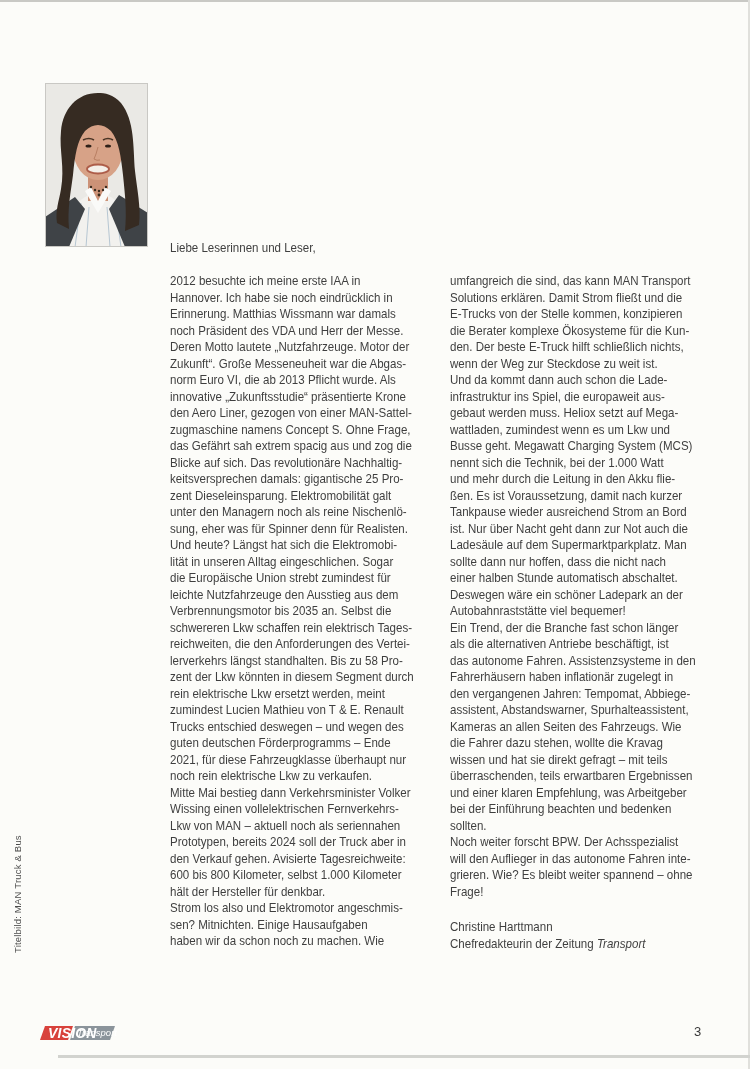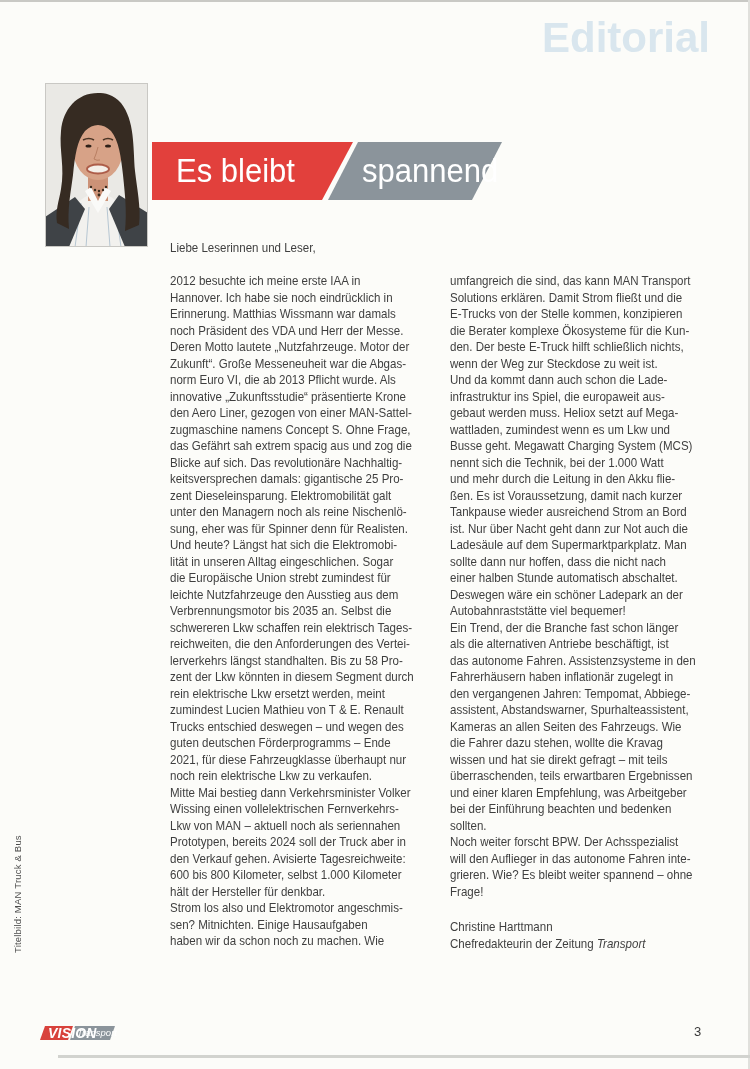--- a/index.html
+++ b/index.html
@@ -53,21 +53,20 @@
 </style>
 </head>
 <body>
 
 <div class="page">
 
   <div class="scan-top"></div>
   <div class="scan-right"></div>
   <div class="scan-bottom"></div>
 
-  <div class="heading">Editorial</div>
 
   <svg class="photo" viewBox="0 0 103 164" xmlns="http://www.w3.org/2000/svg" preserveAspectRatio="none">
     <rect x="0" y="0" width="103" height="164" fill="#eae9e5"></rect>
     <path d="M20,164 C22,130 32,112 53,110 C74,112 84,130 86,164 Z" fill="#f2f1ee"></path>
     <g stroke="#b6c6d2" stroke-width="1" fill="none">
       <path d="M36,120 L30,164"></path>
         <path d="M44,124 L41,164"></path>
       <path d="M62,124 L65,164"></path>
         <path d="M70,120 L76,164"></path>
     </g>
@@ -90,26 +89,20 @@
       <circle cx="46" cy="104" r="1.2"></circle>
         <circle cx="50" cy="107" r="1.2"></circle>
       <circle cx="54" cy="108" r="1.2"></circle>
         <circle cx="58" cy="107" r="1.2"></circle>
       <circle cx="61" cy="104" r="1.2"></circle>
         <circle cx="54" cy="112" r="1.4"></circle>
     </g>
     <rect x="0.5" y="0.5" width="102" height="163" fill="none" stroke="#c9c8c4" stroke-width="1"></rect>
   </svg>
 
-  <div class="banner">
-    <div class="banner-red"></div>
-    <div class="banner-gray"></div>
-    <span class="banner-text bt1">Es bleibt</span>
-    <span class="banner-text bt2">spannend</span>
-  </div>
 
   <div class="col col-left">
     <div class="greeting">Liebe Leserinnen und Leser,</div>
     <div>
         <div class="tline">2012 besuchte ich meine erste IAA in</div>
         <div class="tline">Hannover. Ich habe sie noch eindrücklich in</div>
         <div class="tline">Erinnerung. Matthias Wissmann war damals</div>
         <div class="tline">noch Präsident des VDA und Herr der Messe.</div>
         <div class="tline">Deren Motto lautete „Nutzfahrzeuge. Motor der</div>
         <div class="tline">Zukunft“. Große Messeneuheit war die Abgas-</div>

